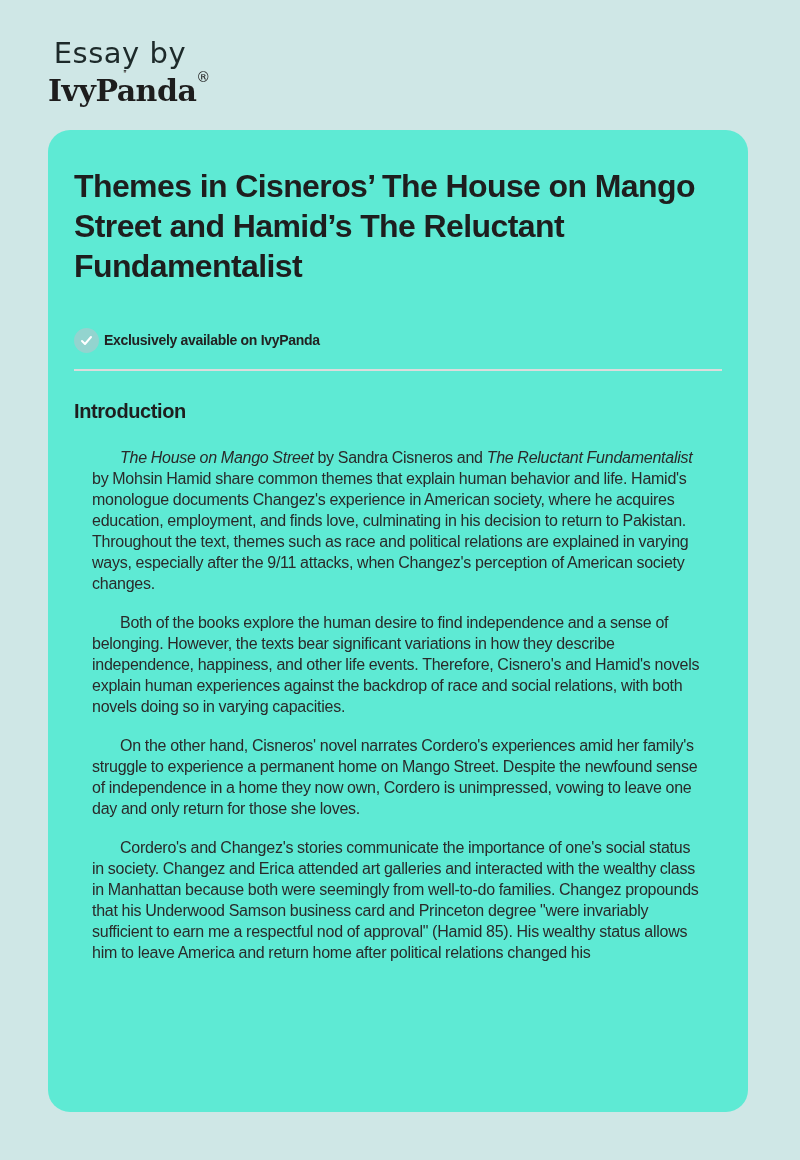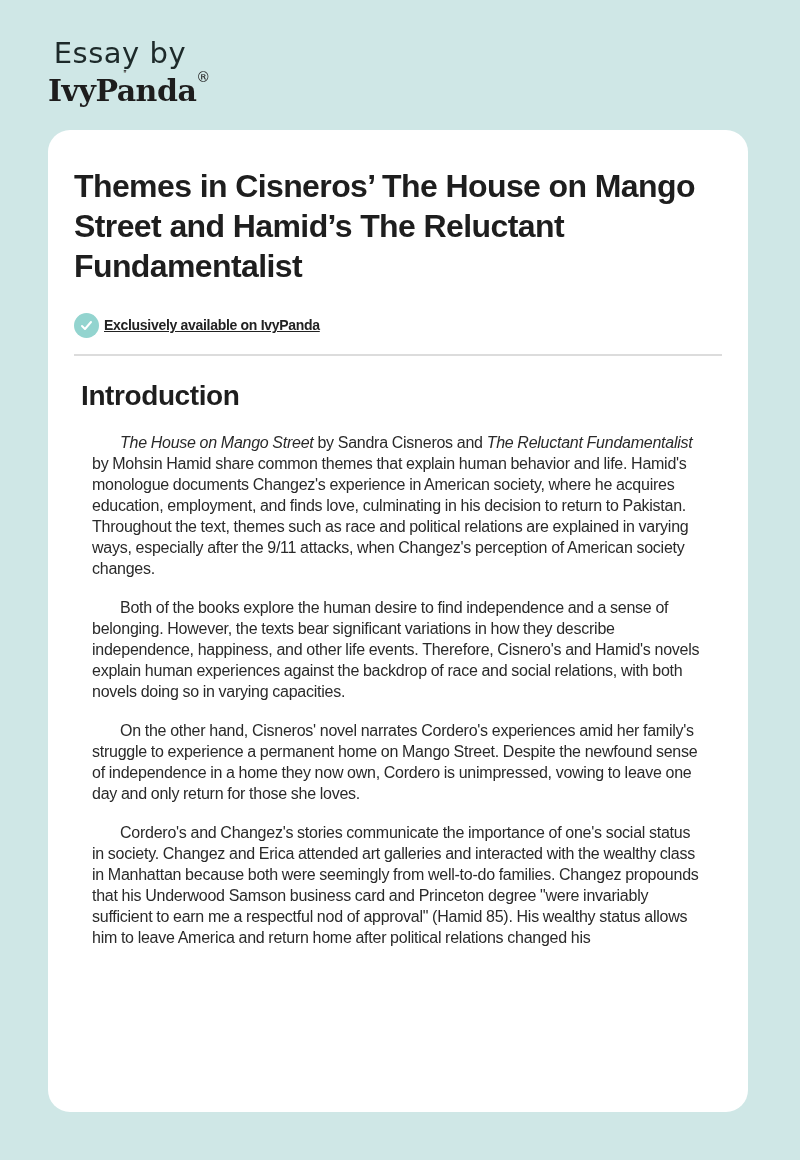--- a/index.html
+++ b/index.html
@@ -20,38 +20,38 @@
     margin-right:18px;
   }
   .panda { width:86px; height:72px; margin-right:8px; }
   .brand-name {
     font-family:"DejaVu Serif", serif; font-weight:bold;
     font-size:30px; color:#1d1d1d; letter-spacing:-0.5px;
   }
   .brand-name sup { font-size:14px; font-family:"DejaVu Sans", sans-serif; font-weight:normal; vertical-align:top; position:relative; top:-4px; }
   .card {
     position:absolute; left:48px; top:130px; width:700px; height:982px;
-    background:#ffffff; border-radius:22px; overflow:hidden;
+    background:#5eead4; border-radius:22px; overflow:hidden;
   }
   .inner { padding:36px 26px 0 26px; }
   .title {
     font-size:32px; font-weight:bold; line-height:40px; margin:0;
     color:#1e1e1e; letter-spacing:-0.6px;
   }
   .badge {
-    display:flex; align-items:center; margin-top:26px; height:26px;text-decoration:underline;
+    display:flex; align-items:center; margin-top:41px; height:26px;
   }
   .check {
     width:25px; height:25px; border-radius:50%; background:#93d4cf;
     display:flex; align-items:center; justify-content:center; margin-right:5px;
   }
   .badge-text { font-size:14px; font-weight:bold; color:#222; letter-spacing:-0.3px; }
   .divider { height:2px; background:#dcdcdc; margin-top:16px; }
   h2 {
-    font-size:28px; font-weight:bold; margin:7px; color:#1e1e1e; letter-spacing:-0.4px;
+    font-size:20px; font-weight:bold; margin:0; color:#1e1e1e; letter-spacing:-0.4px;
   }
   .sec1 { margin-top:22px; line-height:36px; }
   .sec2 { margin-top:14px; line-height:36px; }
   p {
     margin:18px; font-size:16px; line-height:21px; color:#2a2a2a;
     text-indent:28px; letter-spacing:-0.25px; word-spacing:-0.3px;
   }
   p + p { margin-top:16px; }
   .para-first { margin-top:18px; }
   em { font-style:italic; }

